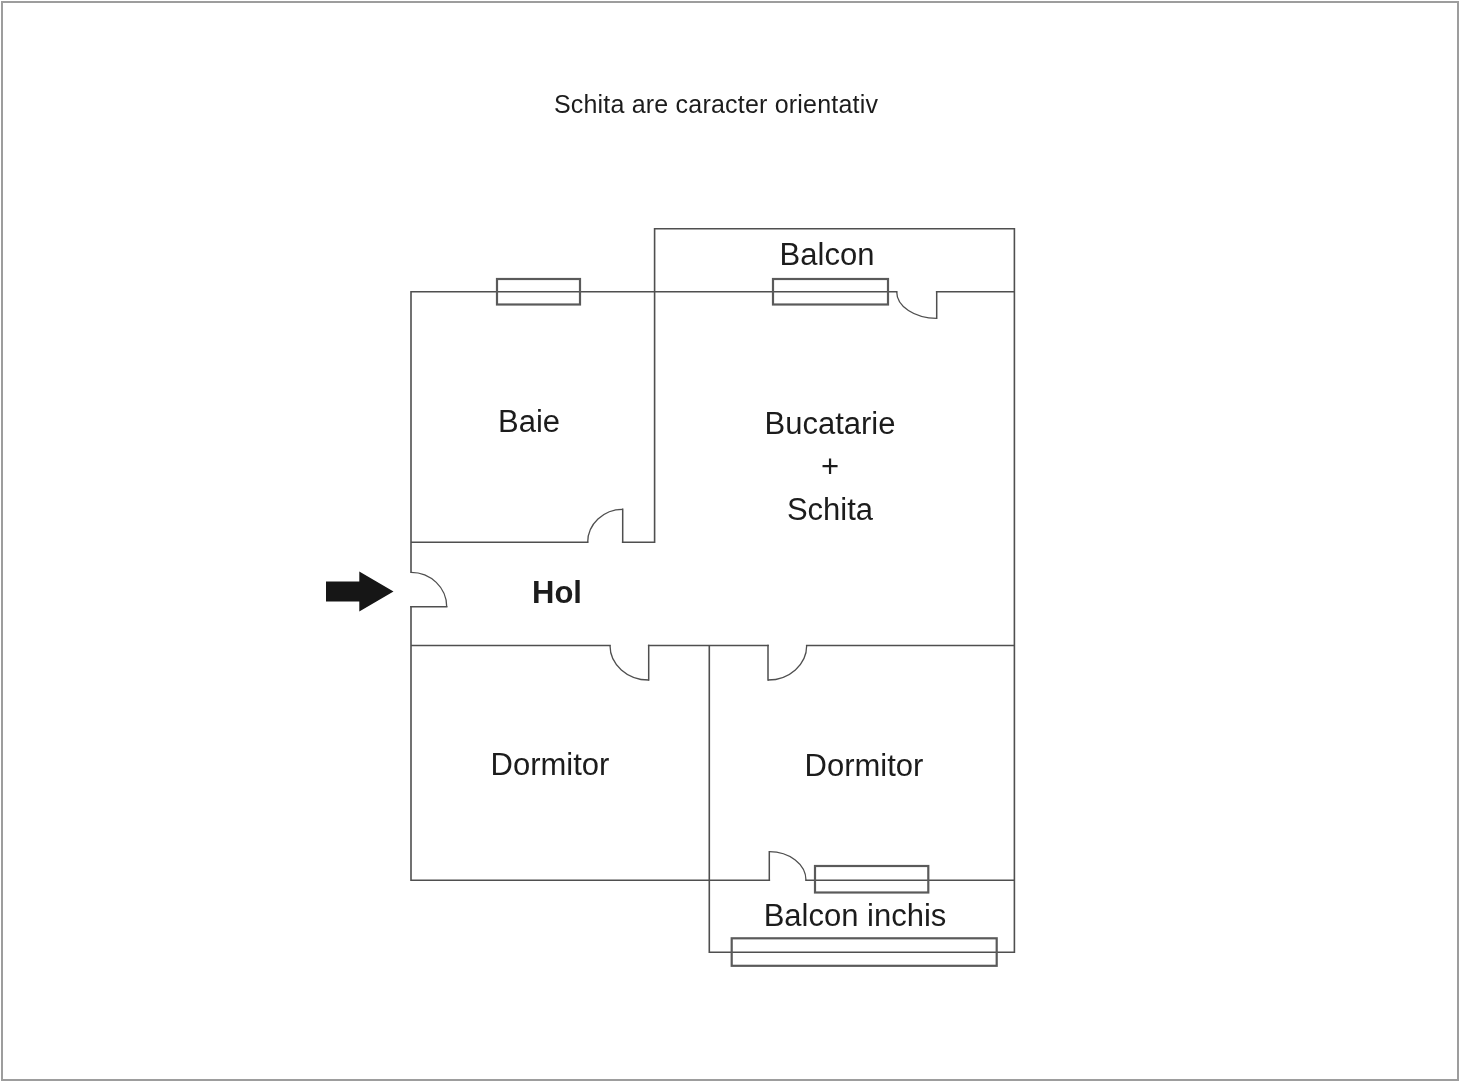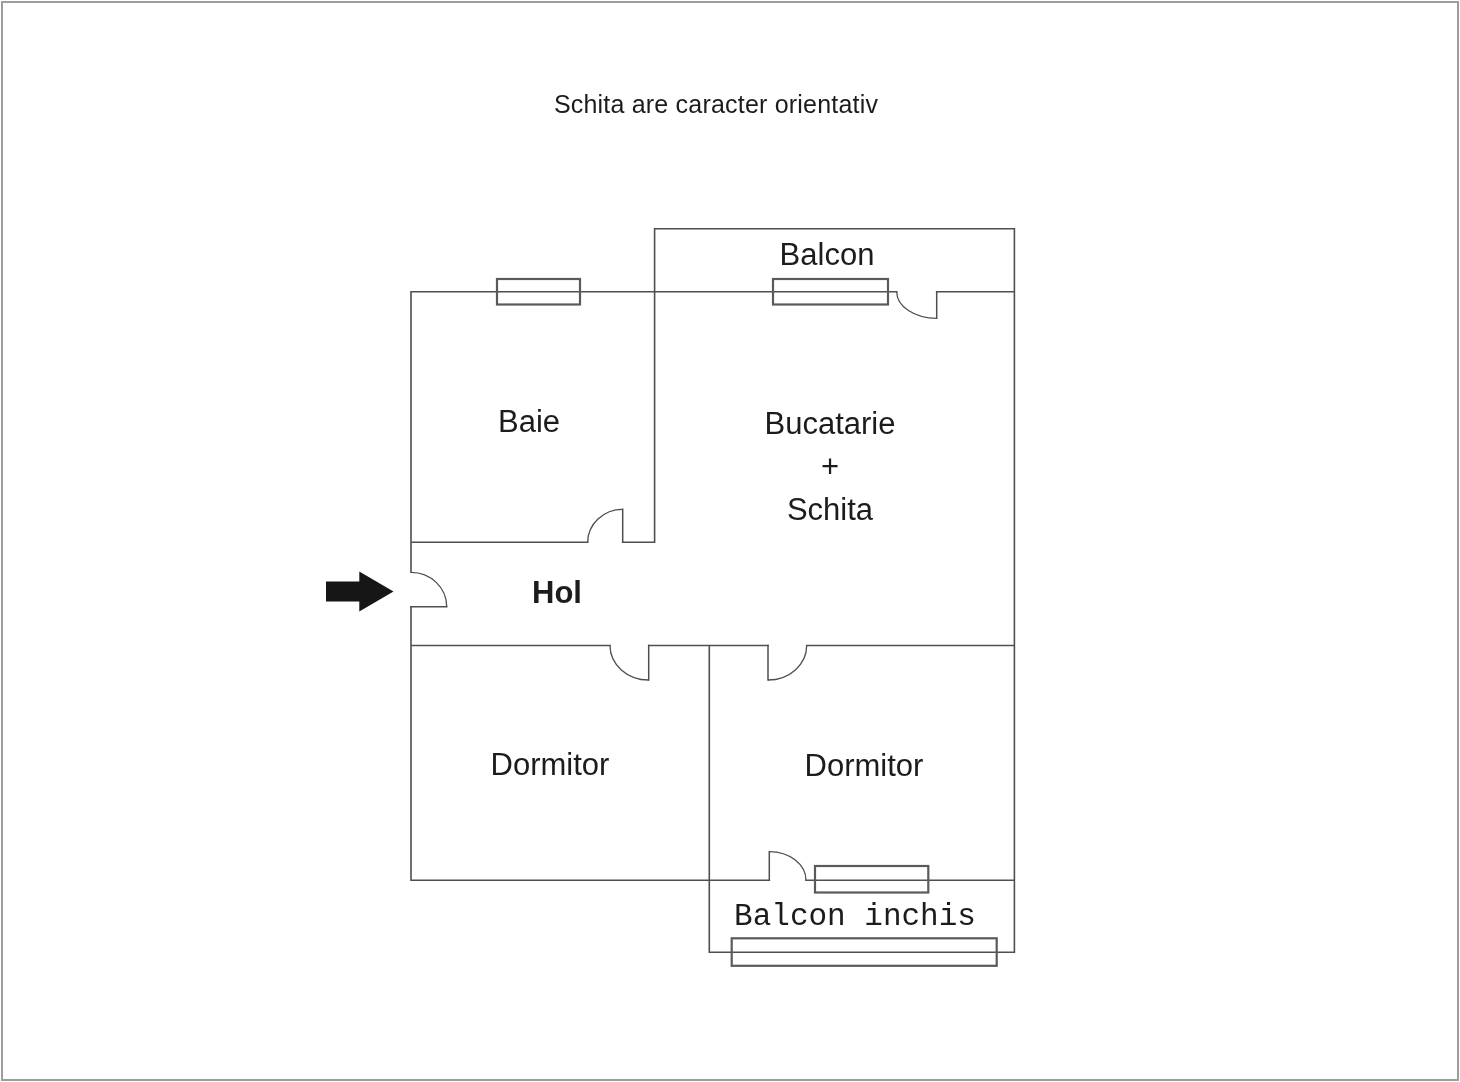--- a/index.html
+++ b/index.html
@@ -50,21 +50,21 @@
   .room-label.multiline{
     text-align:center;
     line-height:43px;
   }
   .lbl-balcon{left:827px;top:255px;}
   .lbl-baie{left:529px;top:422px;}
   .lbl-bucatarie{left:830px;top:466px;}
   .lbl-hol{left:557px;top:593px;font-weight:bold;}
   .lbl-dorm-left{left:550px;top:765px;}
   .lbl-dorm-right{left:864px;top:766px;}
-  .lbl-balcon-inchis{left:855px;top:916px;font-family:Liberation Mono, monospace;}
+  .lbl-balcon-inchis{left:855px;top:916px;}
 </style>
 </head>
 <body>
 
 <div class="page-border"></div>
 
 <div class="title">Schita are caracter orientativ</div>
 
 <svg class="plan-svg" width="1460" height="1082" viewBox="0 0 1460 1082" xmlns="http://www.w3.org/2000/svg">
 

